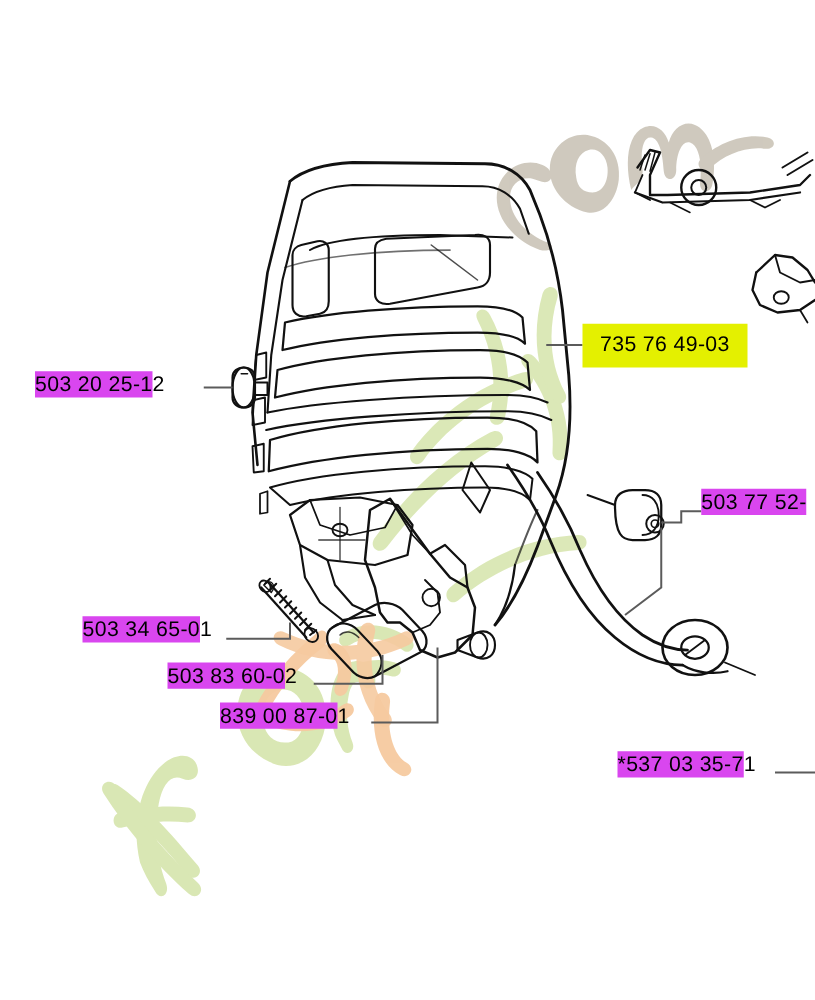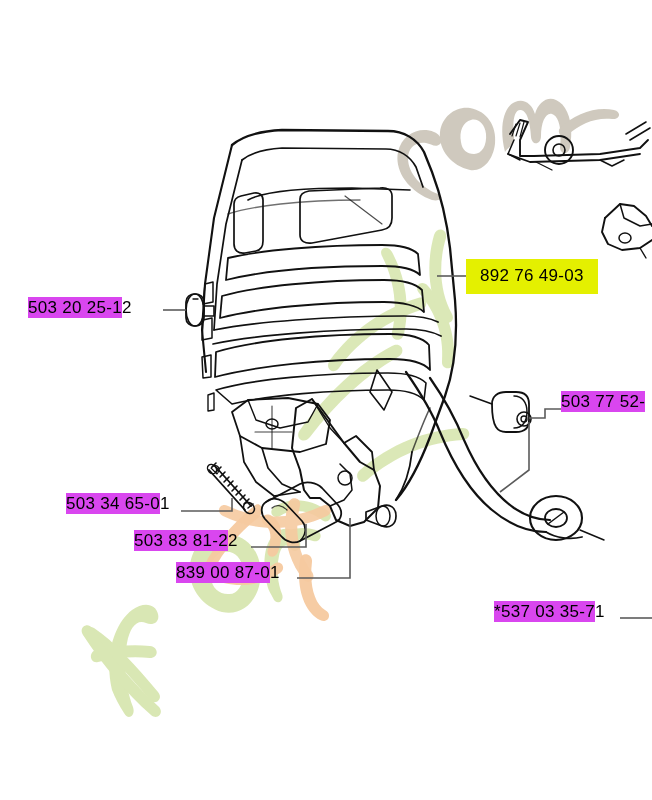--- a/index.html
+++ b/index.html
@@ -352,33 +352,33 @@
     </g>
   </svg>
 
   <div id="label-layer">
 
     <div class="part-label" style="left:28px; top:298px;">
       <span class="hl-cyan">503 20 25-1</span><span class="tail">2</span>
     </div>
 
     <div class="part-label highlight-yellow" style="left:466px; top:259px;">
-      <span>892 76 49-03</span>
+      <span>735 76 49-03</span>
     </div>
 
     <div class="part-label" style="left:561px; top:392px;border-radius:10px;">
       <span class="hl-cyan">503 77 52-</span>
     </div>
 
     <div class="part-label" style="left:66px; top:494px;">
       <span class="hl-cyan">503 34 65-0</span><span class="tail">1</span>
     </div>
 
     <div class="part-label" style="left:134px; top:531px;">
-      <span class="hl-cyan">503 83 81-2</span><span class="tail">2</span>
+      <span class="hl-cyan">503 83 60-0</span><span class="tail">2</span>
     </div>
 
     <div class="part-label" style="left:176px; top:563px;">
       <span class="hl-cyan">839 00 87-0</span><span class="tail">1</span>
     </div>
 
     <div class="part-label" style="left:494px; top:602px;">
       <span class="hl-cyan">*537 03 35-7</span><span class="tail">1</span>
     </div>
 

